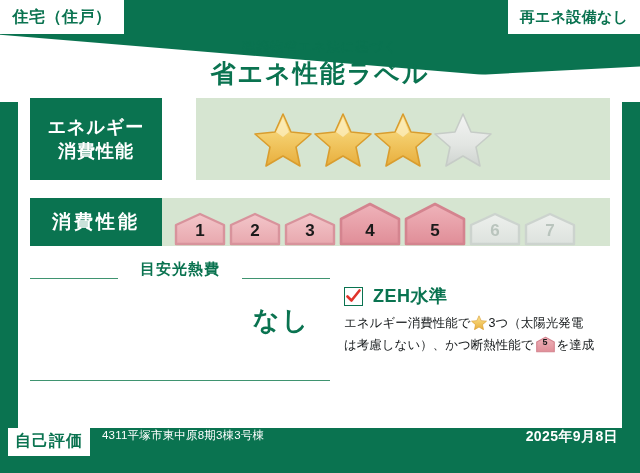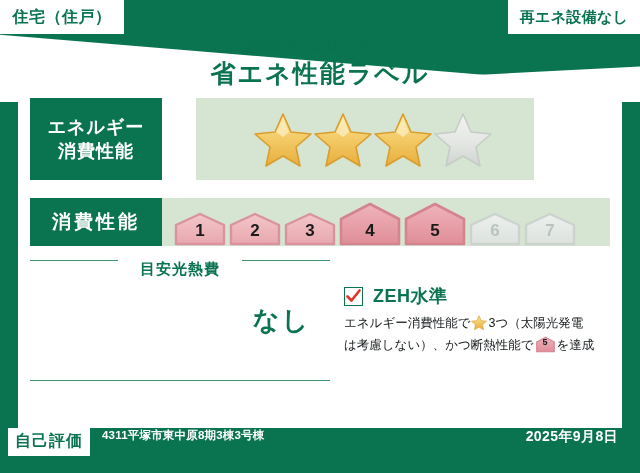--- a/index.html
+++ b/index.html
@@ -103,21 +103,21 @@
     padding: 8px 0 0 0;
   }
 
   
   .perf-row {
     position: absolute;
     left: 12px;
     display: flex;
     align-items: stretch;
   }
-  .perf-row.energy { top: 10px; width: 504px; height: 82px; gap: 34px; }
+  .perf-row.energy { top: 10px; width: 580px; height: 82px; gap: 34px; }
   .perf-row.insul  { top: 110px; width: 580px; height: 48px; }
 
   .perf-key {
     background: #0a7350;
     color: #ffffff;
     font-weight: bold;
     display: flex;
     flex-direction: column;
     align-items: center;
     justify-content: center;
@@ -172,21 +172,21 @@
     color: #1a1a1a;
   }
   .house.off .hnum { color: #b9c4bd; }
 
   
   .cost-head {
     position: absolute;
     left: 12px; top: 172px;
     width: 300px;
     display: flex;
-    align-items: flex-start;
+    align-items: flex-end;
     gap: 14px;
   }
   .cost-head .rule {
     height: 1px; background: #3f9470; flex: 1;
   }
   .cost-head .rule.left { margin-right: 8px; }
   .cost-head .rule.right { margin-left: 8px; }
   .cost-head .ctext {
     color: #0a7350;
     font-size: 15px;
@@ -271,21 +271,21 @@
     color: #0a7350;
     font-size: 16px;
     font-weight: bold;
     letter-spacing: 1px;
     padding: 3px 7px 4px 7px;
   }
   .addr {
     margin-left: 12px;
     color: #ffffff;
     font-size: 11.5px;
-    font-weight: bold;
+    font-weight: normal;
     letter-spacing: 0.2px;
   }
   .datestamp {
     margin-left: auto;
     margin-right: 22px;
     color: #ffffff;
     font-size: 14px;
     font-weight: bold;
     letter-spacing: 0.4px;
   }

